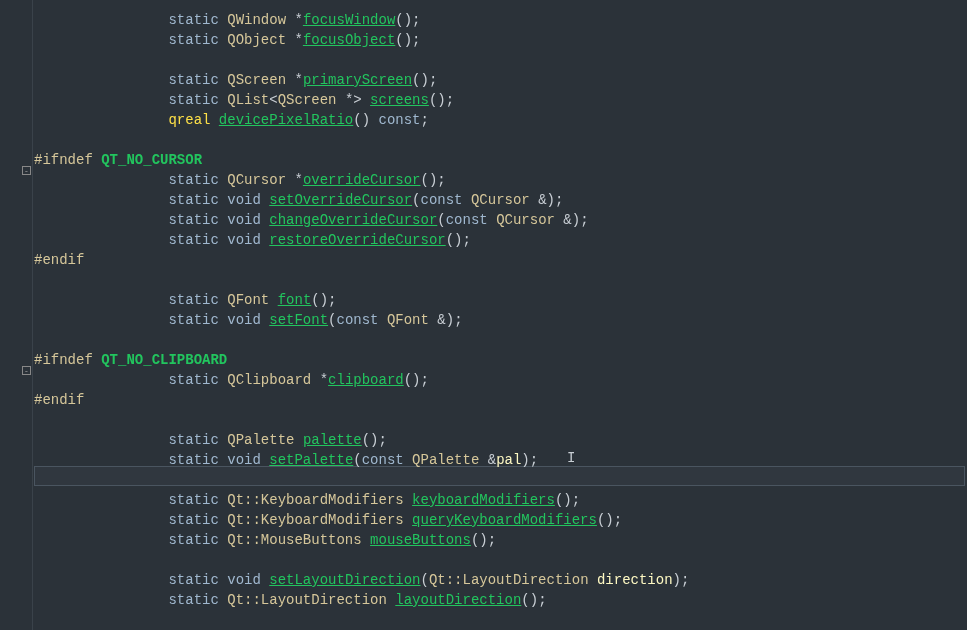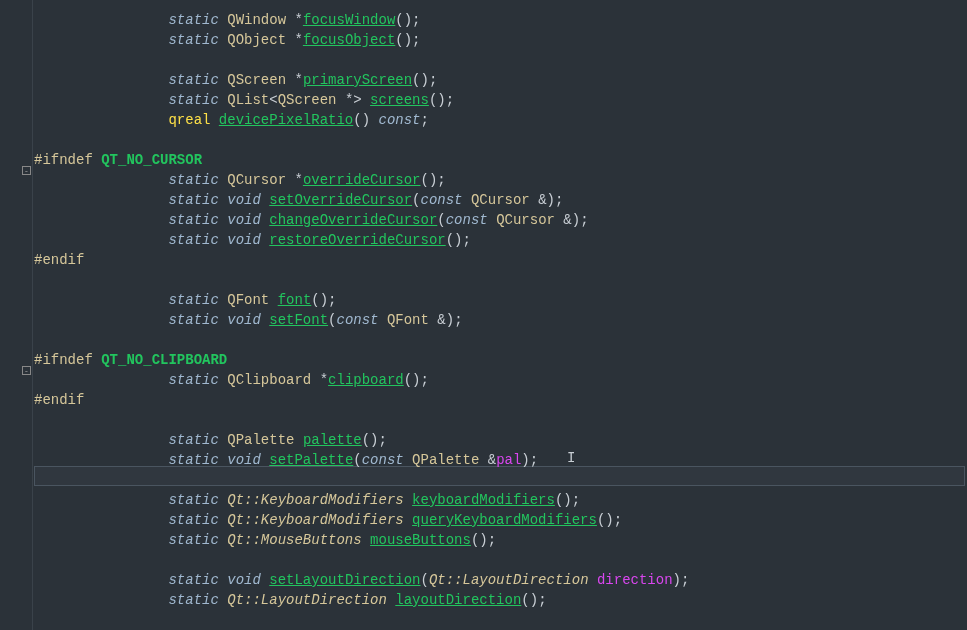--- a/index.html
+++ b/index.html
@@ -53,28 +53,28 @@
     pointer-events: none;
   }
   .cursor-caret {
     position: absolute;
     width: 1px;
     height: 16px;
     color: #c8ced4;
     font-size: 14px;
   }
   
-  .kw    { color: #a0b8cf; font-style: italic; } 
+  .kw    { color: #a0b8cf; } 
   .type  { color: #d6c79a; margin-top: 39px; }                     
-  .typens{ color: #d6c79a; font-style: italic; }                     
+  .typens{ color: #d6c79a; }                     
   .func  { color: #22c55e; text-decoration: underline; }                     
   .pre   { color: #d6c79a; margin-top: 15px; }                     
   .macro { color: #22c55e; font-weight: bold; }  
   .op    { color: #c8ced4; }                     
-  .param { color: #d946ef; }                     
+  .param { color: #fef9c3; }                     
   .qreal { color: #fde047; }
 </style>
 </head>
 <body>
 
 <div class="gutter"></div>
 
 <div id="folds-container">
     <div class="fold" style="top: 166px;">-</div>
     <div class="fold" style="top: 366px;">-</div>

